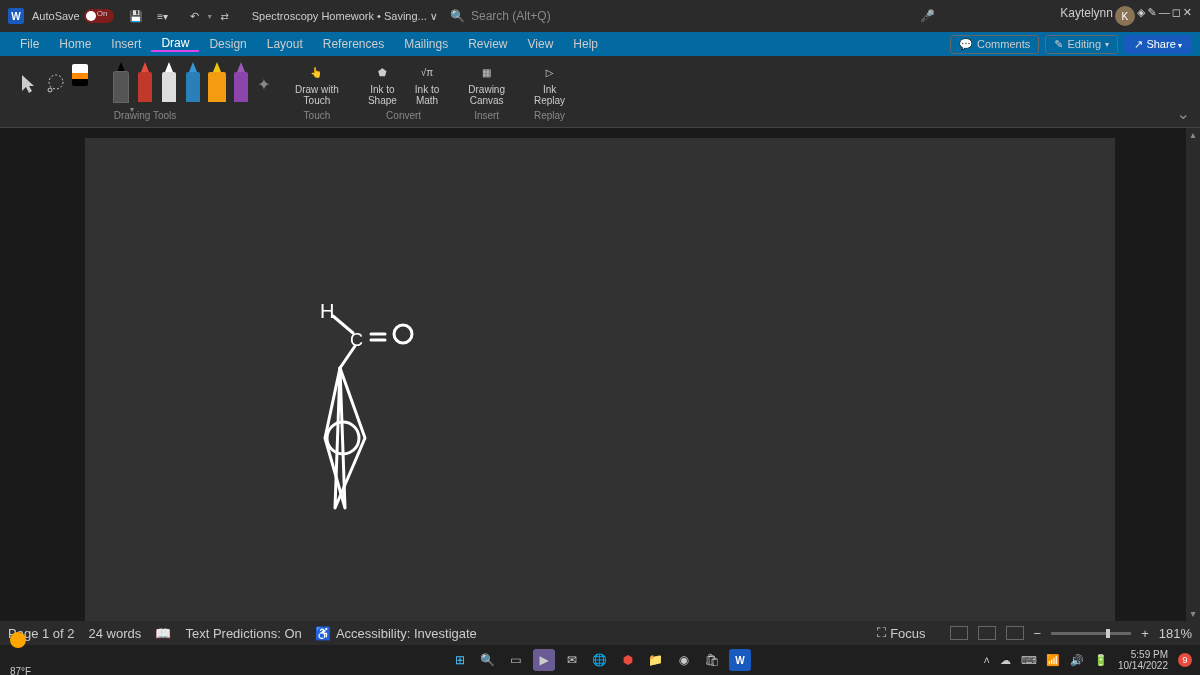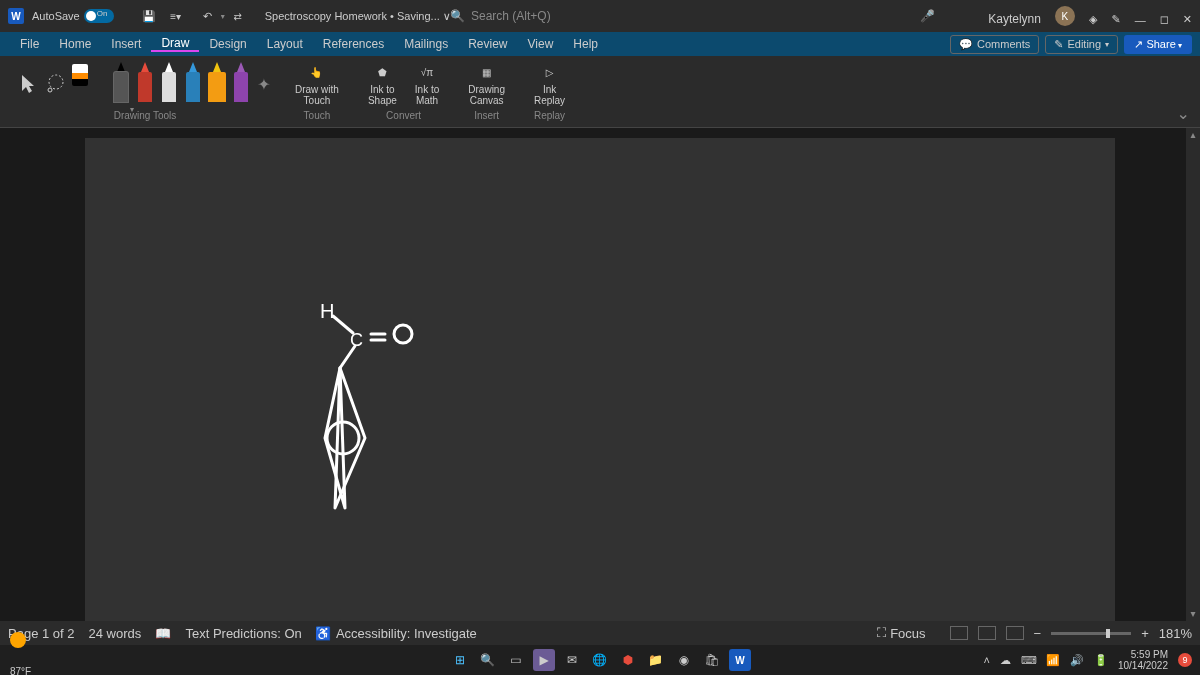--- a/index.html
+++ b/index.html
@@ -1,31 +1,31 @@
 <!DOCTYPE html>
 <html><head>
 <meta charset="utf-8">
 <style>
 * { margin: 0; padding: 0; box-sizing: border-box; font-family: 'Segoe UI', sans-serif; }
 body { width: 1200px; height: 675px; background: #1a1a1a; overflow: hidden; position: relative; }
 
 .titlebar { height: 32px; background: #2b2b2b; display: flex; align-items: center; padding: 0 8px; color: #ccc; font-size: 11px; }
 .app-icon { width: 16px; height: 16px; background: #185abd; color: white; display: flex; align-items: center; justify-content: center; font-size: 10px; font-weight: bold; border-radius: 2px; margin-right: 8px; }
 .autosave-label { margin-right: 4px; }
-.toggle { width: 30px; height: 14px; background: #0369a1; border-radius: 7px; position: relative; margin-right: 23px; }
+.toggle { width: 30px; height: 14px; background: #7f1d1d; border-radius: 7px; position: relative; margin-right: 10px; }
 .toggle::after { content: ''; position: absolute; left: 2px; top: 2px; width: 10px; height: 10px; background: white; border-radius: 50%; }
 .tb-icon { width: 18px; height: 18px; margin: 0 4px; display: flex; align-items: center; justify-content: center; color: #ccc; cursor: pointer; }
 .undo-redo { display: flex; align-items: center; margin: 0 6px; }
 .doc-title { margin-left: 8px; color: #ccc; }
 .search-box { position: absolute; left: 450px; display: flex; align-items: center; color: #888; font-size: 12px; }
-.title-right { position: absolute; right: 8px; display: flex; align-items: flex-end; gap: 14px; }
+.title-right { position: absolute; right: 8px; display: flex; align-items: flex-start; gap: 2px; }
 .user-name { font-size: 12px; color: #ccc; }
 .user-avatar { width: 20px; height: 20px; border-radius: 50%; background: #8b7355; color: white; display: flex; align-items: center; justify-content: center; font-size: 10px; }
 
-.menubar { height: 24px; background: #0c4a6e; display: flex; align-items: center; padding: 0 10px; color: #ccc; font-size: 12px; position: relative; }
+.menubar { height: 24px; background: #0369a1; display: flex; align-items: center; padding: 0 10px; color: #ccc; font-size: 12px; position: relative; }
 .menu-item { padding: 0 10px; cursor: pointer; }
 .menu-item.active { border-bottom: 2px solid #d946ef; color: white; }
 .menu-right { position: absolute; right: 8px; display: flex; align-items: center; gap: 6px; }
 .btn-outline { border: 1px solid #666; padding: 2px 8px; border-radius: 3px; font-size: 11px; display: flex; align-items: center; gap: 4px; cursor: pointer; }
 .btn-share { background: #185abd; border: none; color: white; padding: 3px 10px; border-radius: 3px; font-size: 11px; cursor: pointer; }
 
 .ribbon { height: 72px; background: #2b2b2b; border-bottom: 1px solid #444; display: flex; align-items: flex-start; padding: 4px 10px 0; position: relative; }
 .ribbon-group { display: flex; flex-direction: column; align-items: center; height: 68px; border-right: 1px solid transparent; padding: 0 6px; }
 .group-items { display: flex; gap: 2px; height: 48px; align-items: center; }
 .group-label { font-size: 10px; color: #888; margin-top: 2px; }

